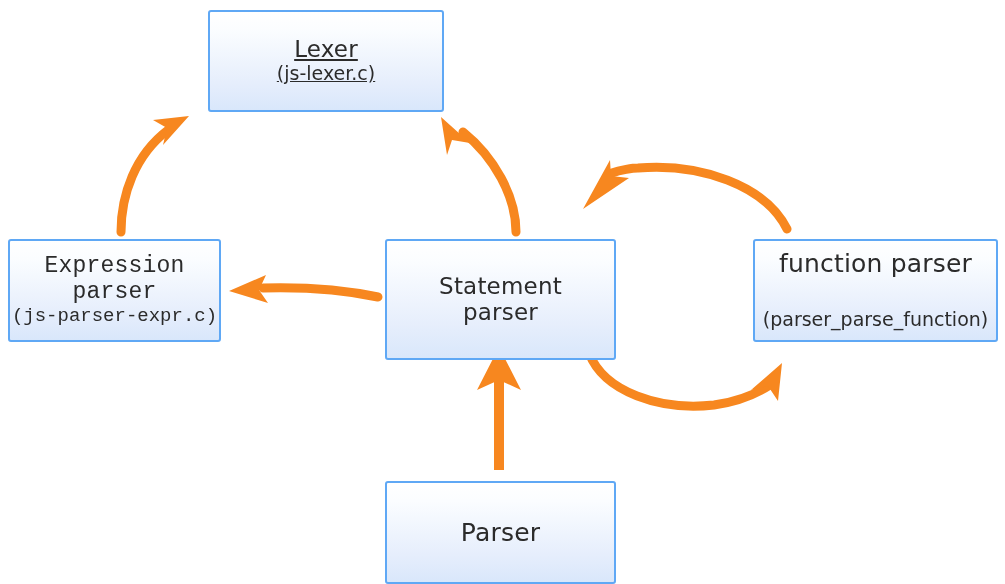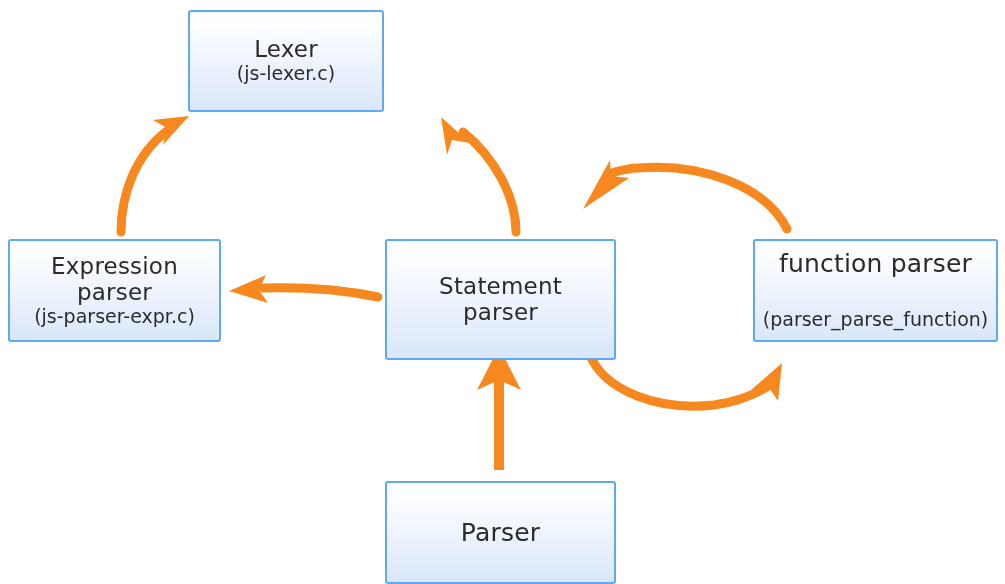--- a/index.html
+++ b/index.html
@@ -38,22 +38,22 @@
     line-height: 1.12;
   }
   .node .title {
     font-size: 23px;
     letter-spacing: 0.2px;
   }
   .node .subtitle {
     font-size: 19px;
     letter-spacing: 0px;
   }
-  #node-lexer      { left: 188px; top: 10px;  width: 196px; height: 102px; }
-  #node-expression { left: 8px;   top: 239px; width: 213px; height: 103px; }
+  #node-lexer      { left: 208px; top: 10px;  width: 236px; height: 102px; text-decoration: underline; }
+  #node-expression { left: 8px;   top: 239px; width: 213px; height: 103px; font-family: Liberation Mono, monospace; }
   #node-statement  { left: 385px; top: 239px; width: 231px; height: 121px; }
   #node-function   { left: 753px; top: 239px; width: 245px; height: 103px; }
   #node-parser     { left: 385px; top: 481px; width: 231px; height: 103px; }
   #node-function .title { font-size: 25px; }
   #node-function .subtitle { font-size: 19px; margin-top: 31px; }
   #node-parser .title { font-size: 25px; }
 </style>
 </head>
 <body>
 

